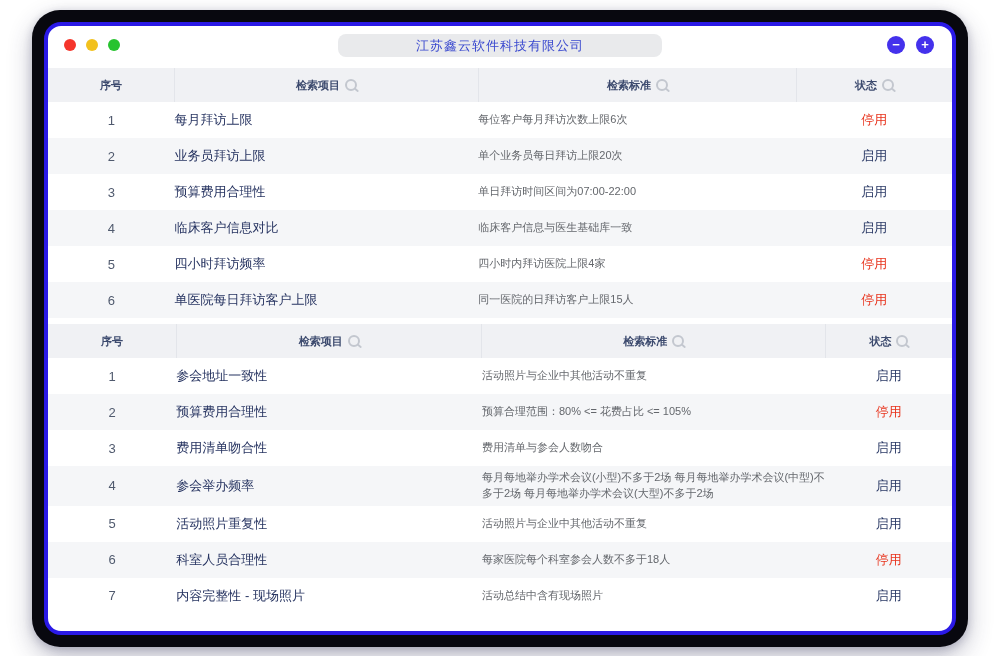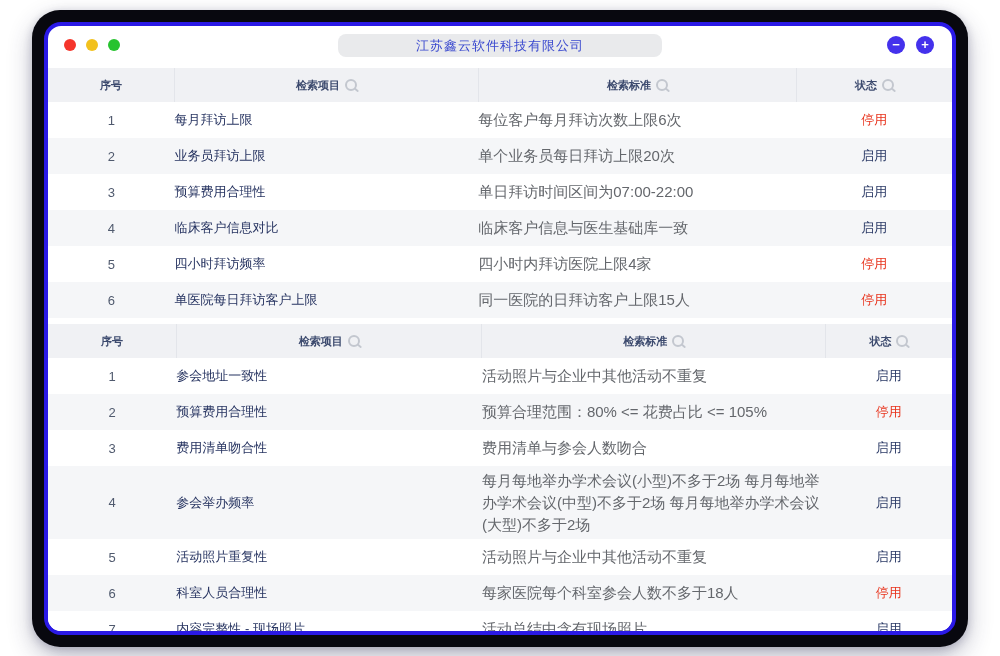--- a/index.html
+++ b/index.html
@@ -50,21 +50,21 @@
     text-align:center;font-size:11px;padding:0;
   }
   table.rules-table thead th + th{border-left:1px solid var(--divider,#e3e5ea);}
   table.rules-table tbody tr{background:#ffffff;}
   table.rules-table tbody tr:nth-child(even){background:var(--row-alt-bg,#f5f6f8);}
   table.rules-table td{height:36px;padding:4px 0;box-sizing:border-box;vertical-align:middle;}
   td.col-no{text-align:center;color:var(--number-text,#505a6e);padding-right:46px;}
   td.col-item{font-weight:normal;color:var(--item-text,#273461);padding-left:2px;}
   td.col-standard{
     color:var(--standard-text,#64676c);padding-left:8px;padding-right:10px;
-    font-size:15px;line-height:1.45;
+    font-size:11px;line-height:1.45;
   }
   th.col-status,td.col-status{text-align:center;padding-left:32px;}
   td.col-status{font-weight:normal;color:var(--enabled,#2b3a66);}
   td.col-status.disabled{color:var(--disabled,#e8331c);}
   
   .search-icon{
     display:inline-block;width:8px;height:8px;
     border:2px solid var(--icon,#c3c7cf);border-radius:50%;
     margin-left:5px;position:relative;vertical-align:-2px;
   }

